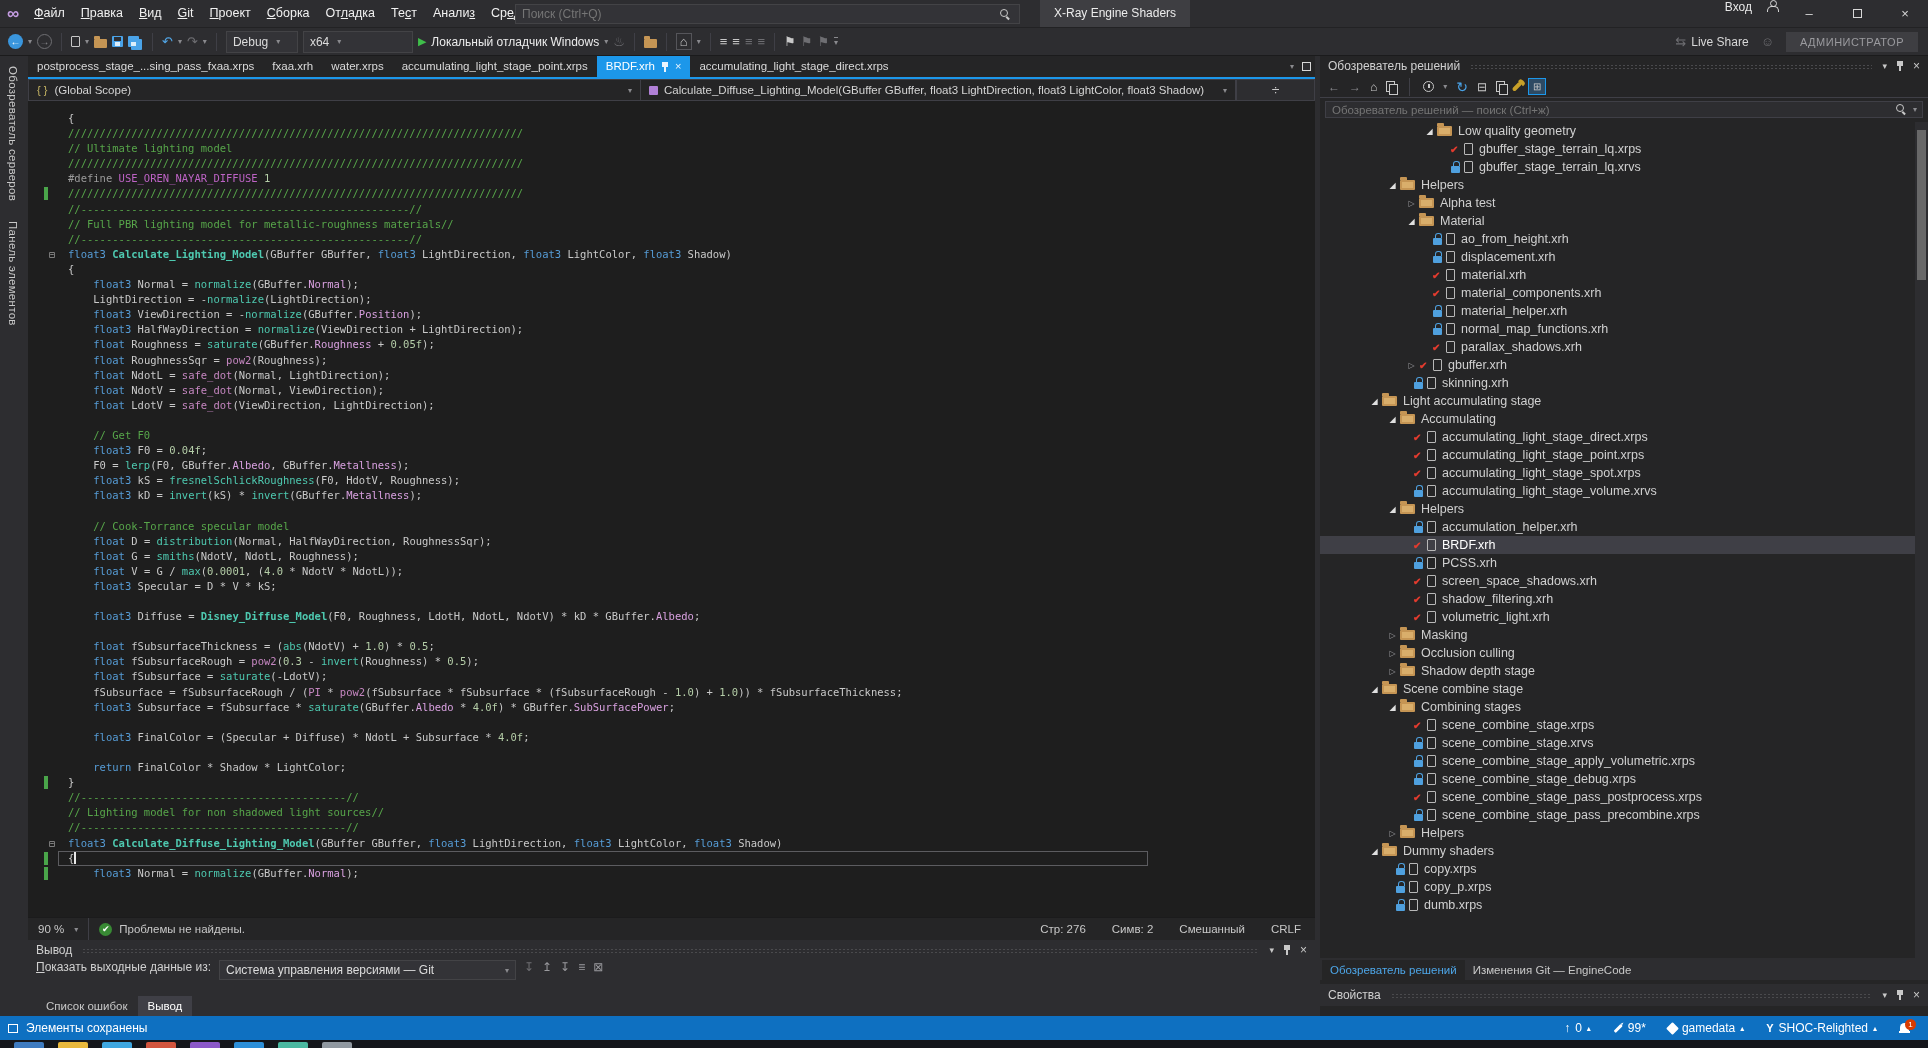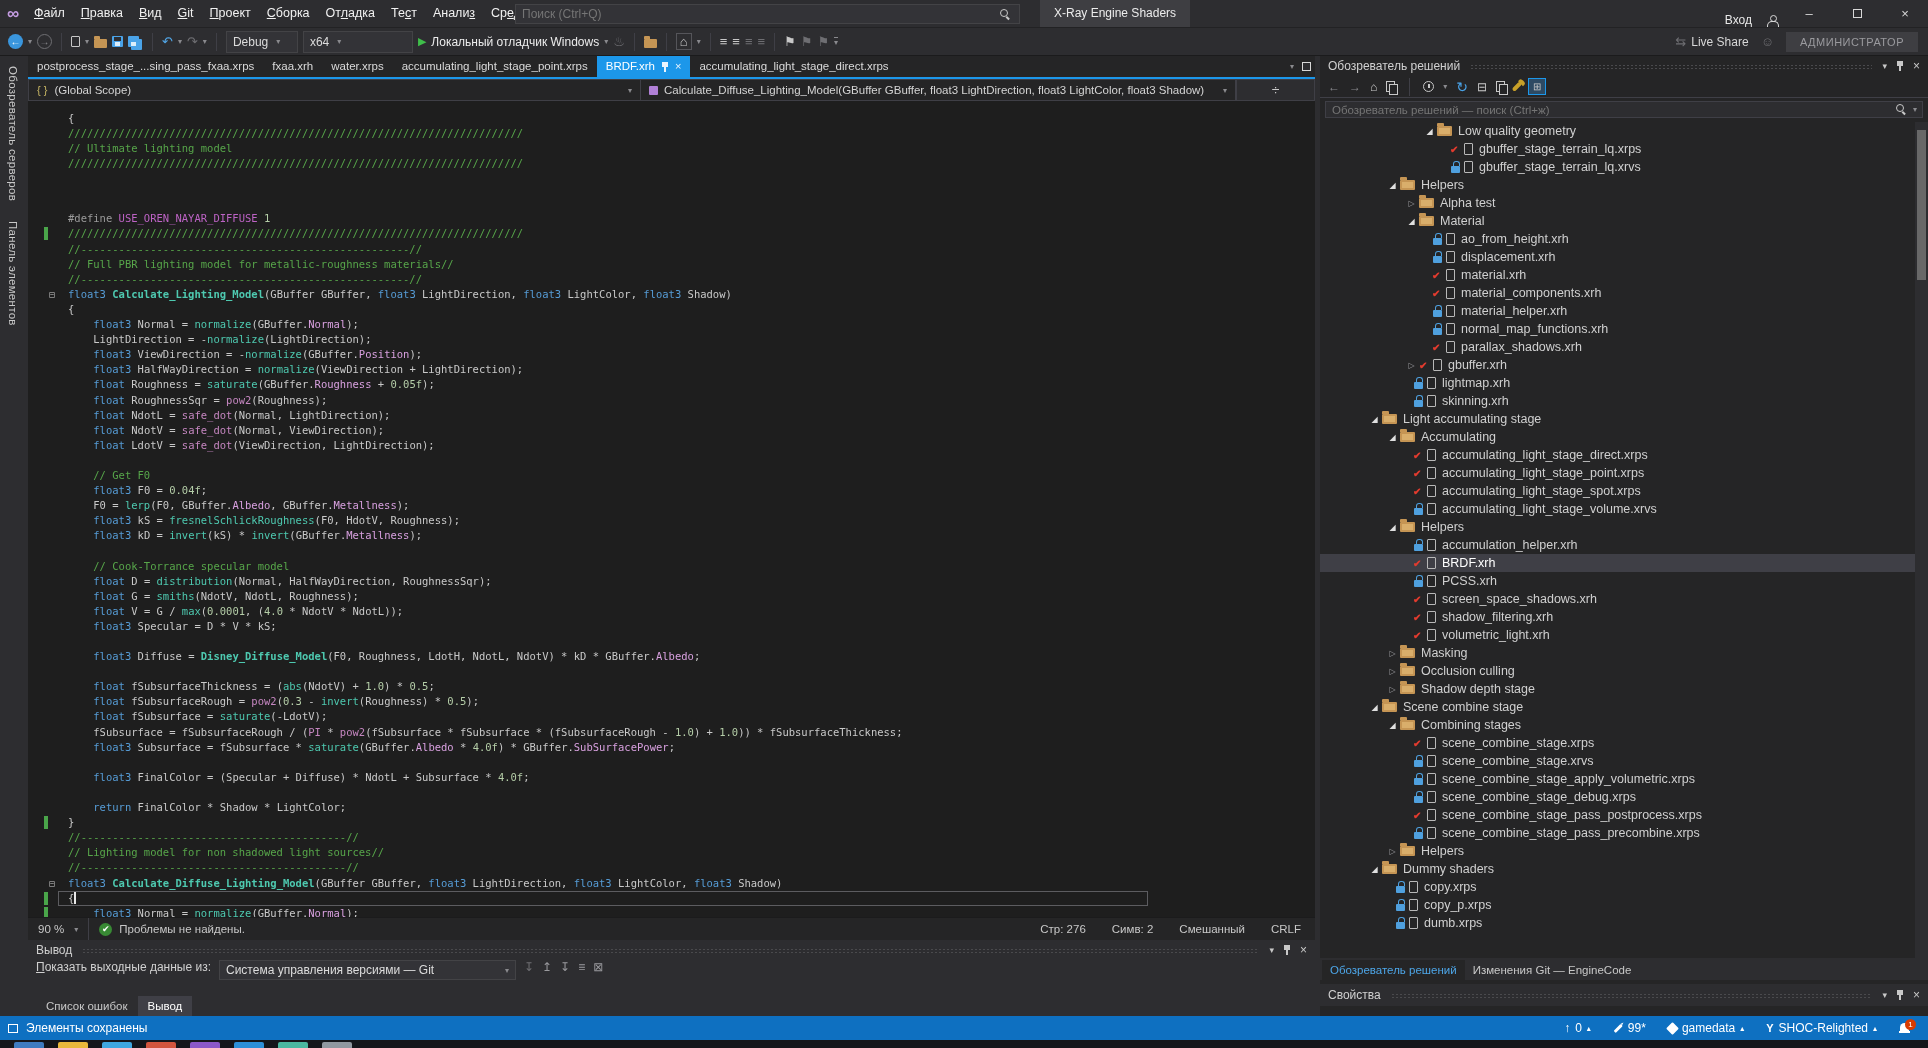--- a/index.html
+++ b/index.html
@@ -7,21 +7,21 @@
               font-family:"Liberation Sans", sans-serif; -webkit-font-smoothing:antialiased; }
 
   
   #titlebar { position:absolute; left:0; top:0; width:1928px; height:28px; background:#2D2D30; border-bottom:1px solid #222224; display:flex; align-items:center; z-index:30; }
   #vs-logo { width:26px; text-align:center; color:#C39BE0; font-size:17px; font-weight:bold; font-style:italic; }
   .menu-item { color:#F1F1F1; font-size:12.5px; padding:0 8px; line-height:27px; cursor:default; }
   .menu-item u { text-decoration:underline; }
   #qsearch { position:absolute; left:515px; top:4px; width:505px; height:20px; background:#333337; border:1px solid #434346; display:flex; align-items:center; }
   #qsearch input { flex:1; background:transparent; border:none; outline:none; color:#999; font-size:12px; padding:0 6px; font-family:"Liberation Sans",sans-serif; }
   #win-title { position:absolute; left:1040px; top:0; height:27px; padding:0 14px; background:#3E3E42; color:#ECECEC; font-size:12px; line-height:27px; }
-  #tb-right { position:absolute; right:6px; top:0; height:27px; display:flex; align-items:flex-end; gap:14px; }
+  #tb-right { position:absolute; right:6px; top:0; height:27px; display:flex; align-items:flex-start; gap:14px; }
   .signin-label { color:#E8E8E8; font-size:12px; }
   .person-ico { display:inline-block; width:12px; height:12px; position:relative; }
   .person-ico::before { content:""; position:absolute; left:3.5px; top:0; width:5px; height:5px; border:1px solid #D8D8D8; border-radius:50%; }
   .person-ico::after { content:""; position:absolute; left:1px; top:6px; width:10px; height:5px; border:1px solid #D8D8D8; border-bottom:none; border-radius:5px 5px 0 0; }
   .win-btn { color:#D8D8D8; font-size:13px; width:34px; text-align:center; line-height:27px; }
   .restore-ico { display:inline-block; width:9px; height:9px; position:relative; }
   .restore-ico::before { content:""; position:absolute; right:0; top:0; width:7px; height:7px; border:1px solid #D8D8D8; }
   .restore-ico::after { content:""; position:absolute; left:0; bottom:0; width:7px; height:7px; border:1px solid #D8D8D8; background:#2D2D30; }
 
   
@@ -292,21 +292,21 @@
     </div>
   </div>
   <div id="splitter-box">÷</div>
 
   <div id="codearea">
     <div id="code">
         <div class="code-line" style="margin-right: 88px;"><span class="tk-p">{</span></div>
         <div class="code-line" style="margin-right: 88px;"><span class="tk-c">////////////////////////////////////////////////////////////////////////</span></div>
         <div class="code-line" style="margin-right: 88px;"><span class="tk-c">// Ultimate lighting model</span></div>
         <div class="code-line" style="margin-right: 88px;"><span class="tk-c">////////////////////////////////////////////////////////////////////////</span></div>
-        <div class="code-line" style="margin-right: 88px; margin-top: 40px;"><span class="tk-pp">#define </span><span class="tk-mac">USE_OREN_NAYAR_DIFFUSE </span><span class="tk-n">1</span></div>
+        <div class="code-line" style="margin-right: 88px;"><span class="tk-pp">#define </span><span class="tk-mac">USE_OREN_NAYAR_DIFFUSE </span><span class="tk-n">1</span></div>
         <div class="code-line" style="margin-right: 88px;"><span class="tk-c">////////////////////////////////////////////////////////////////////////</span><span class="change-bar"></span></div>
         <div class="code-line" style="margin-right: 88px;"><span class="tk-c">//----------------------------------------------------//</span></div>
         <div class="code-line" style="margin-right: 88px;"><span class="tk-c">// Full PBR lighting model for metallic-roughness materials//</span></div>
         <div class="code-line" style="margin-right: 88px;"><span class="tk-c">//----------------------------------------------------//</span></div>
         <div class="code-line" style="margin-right: 88px;"><span class="tk-k">float3 </span><span class="tk-uf">Calculate_Lighting_Model</span><span class="tk-p">(GBuffer GBuffer, </span><span class="tk-k">float3</span><span class="tk-p"> LightDirection, </span><span class="tk-k">float3</span><span class="tk-p"> LightColor, </span><span class="tk-k">float3</span><span class="tk-p"> Shadow)</span><span class="fold-mark">⊟</span></div>
         <div class="code-line" style="margin-right: 88px;"><span class="tk-p">{</span></div>
         <div class="code-line" style="margin-right: 88px;"><span class="tk-p">    </span><span class="tk-k">float3 </span><span class="tk-p">Normal = </span><span class="tk-fn">normalize</span><span class="tk-p">(GBuffer.</span><span class="tk-fld">Normal</span><span class="tk-p">);</span></div>
         <div class="code-line" style="margin-right: 88px;"><span class="tk-p">    LightDirection = -</span><span class="tk-fn">normalize</span><span class="tk-p">(LightDirection);</span></div>
         <div class="code-line" style="margin-right: 88px;"><span class="tk-p">    </span><span class="tk-k">float3 </span><span class="tk-p">ViewDirection = -</span><span class="tk-fn">normalize</span><span class="tk-p">(GBuffer.</span><span class="tk-fld">Position</span><span class="tk-p">);</span></div>
         <div class="code-line" style="margin-right: 88px;"><span class="tk-p">    </span><span class="tk-k">float3 </span><span class="tk-p">HalfWayDirection = </span><span class="tk-fn">normalize</span><span class="tk-p">(ViewDirection + LightDirection);</span></div>
@@ -495,25 +495,20 @@
       </div>
       <div class="tree-row" style="padding-left: 84px;">
         <span class="expander col">▷</span>
         <span class="check-icon">✔</span>
         <span class="doc-icon"></span>
         <span>gbuffer.xrh</span>
       </div>
       <div class="tree-row" style="padding-left: 93px;">
         <span class="lock-icon"></span>
         <span class="doc-icon"></span>
-        <span>lightmap.xrh</span>
-      </div>
-      <div class="tree-row" style="padding-left: 93px;">
-        <span class="lock-icon"></span>
-        <span class="doc-icon"></span>
         <span>skinning.xrh</span>
       </div>
       <div class="tree-row" style="padding-left: 47px;">
         <span class="expander">◢</span>
         <span class="folder-icon"></span>
         <span>Light accumulating stage</span>
       </div>
       <div class="tree-row" style="padding-left: 65px;">
         <span class="expander">◢</span>
         <span class="folder-icon"></span>

